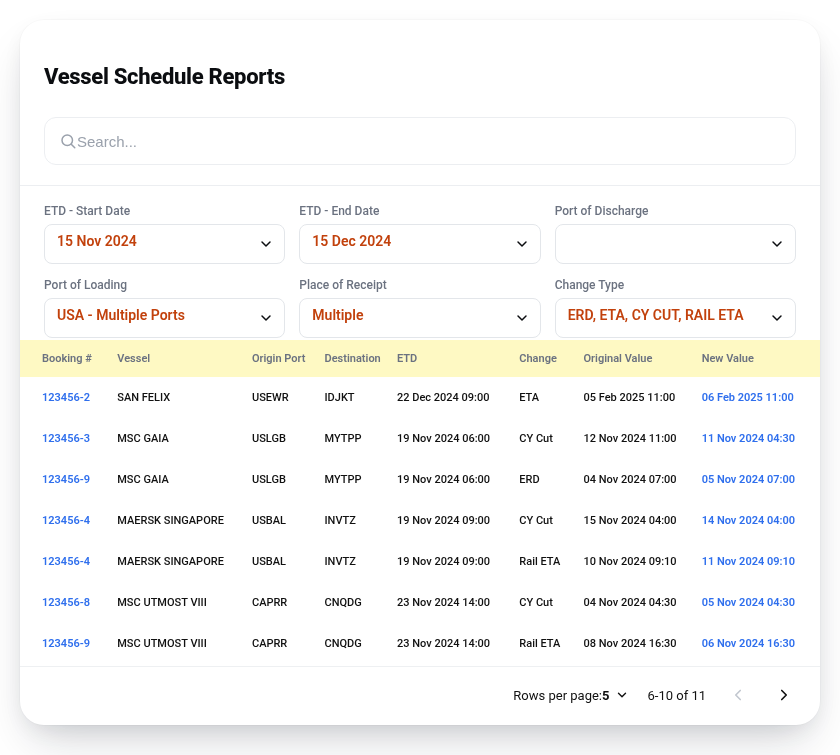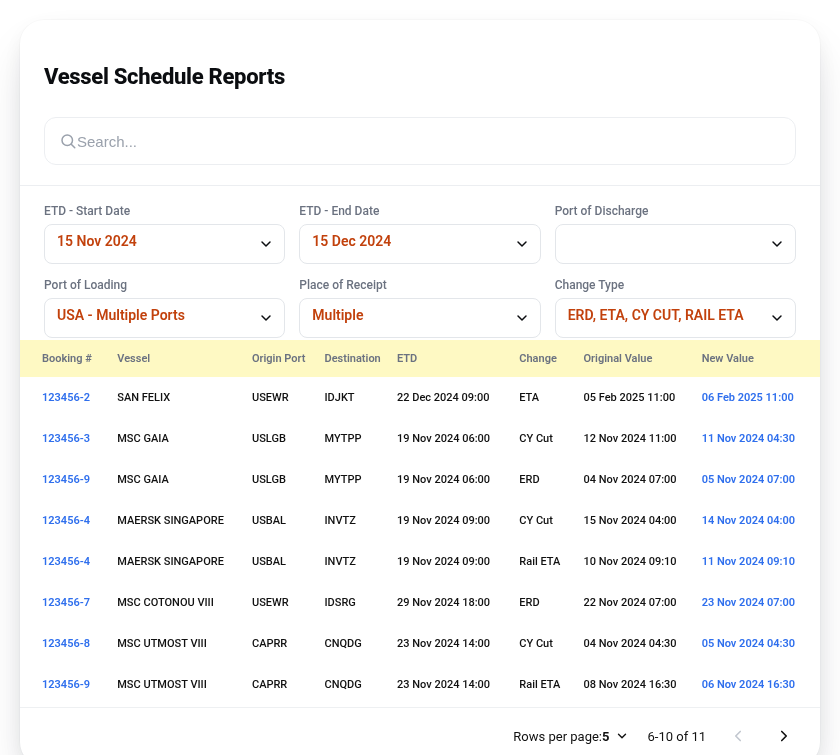--- a/index.html
+++ b/index.html
@@ -281,30 +281,20 @@
           </tr>
           <tr>
             <td class="booking-link">123456-4</td>
             <td>MAERSK SINGAPORE</td>
             <td>USBAL</td>
             <td>INVTZ</td>
             <td>19 Nov 2024 09:00</td>
             <td>Rail ETA</td>
             <td>10 Nov 2024 09:10</td>
             <td class="new-value">11 Nov 2024 09:10</td>
-          </tr>
-          <tr>
-            <td class="booking-link">123456-7</td>
-            <td>MSC COTONOU VIII</td>
-            <td>USEWR</td>
-            <td>IDSRG</td>
-            <td>29 Nov 2024 18:00</td>
-            <td>ERD</td>
-            <td>22 Nov 2024 07:00</td>
-            <td class="new-value">23 Nov 2024 07:00</td>
           </tr>
           <tr>
             <td class="booking-link">123456-8</td>
             <td>MSC UTMOST VIII</td>
             <td>CAPRR</td>
             <td>CNQDG</td>
             <td>23 Nov 2024 14:00</td>
             <td>CY Cut</td>
             <td>04 Nov 2024 04:30</td>
             <td class="new-value">05 Nov 2024 04:30</td>

